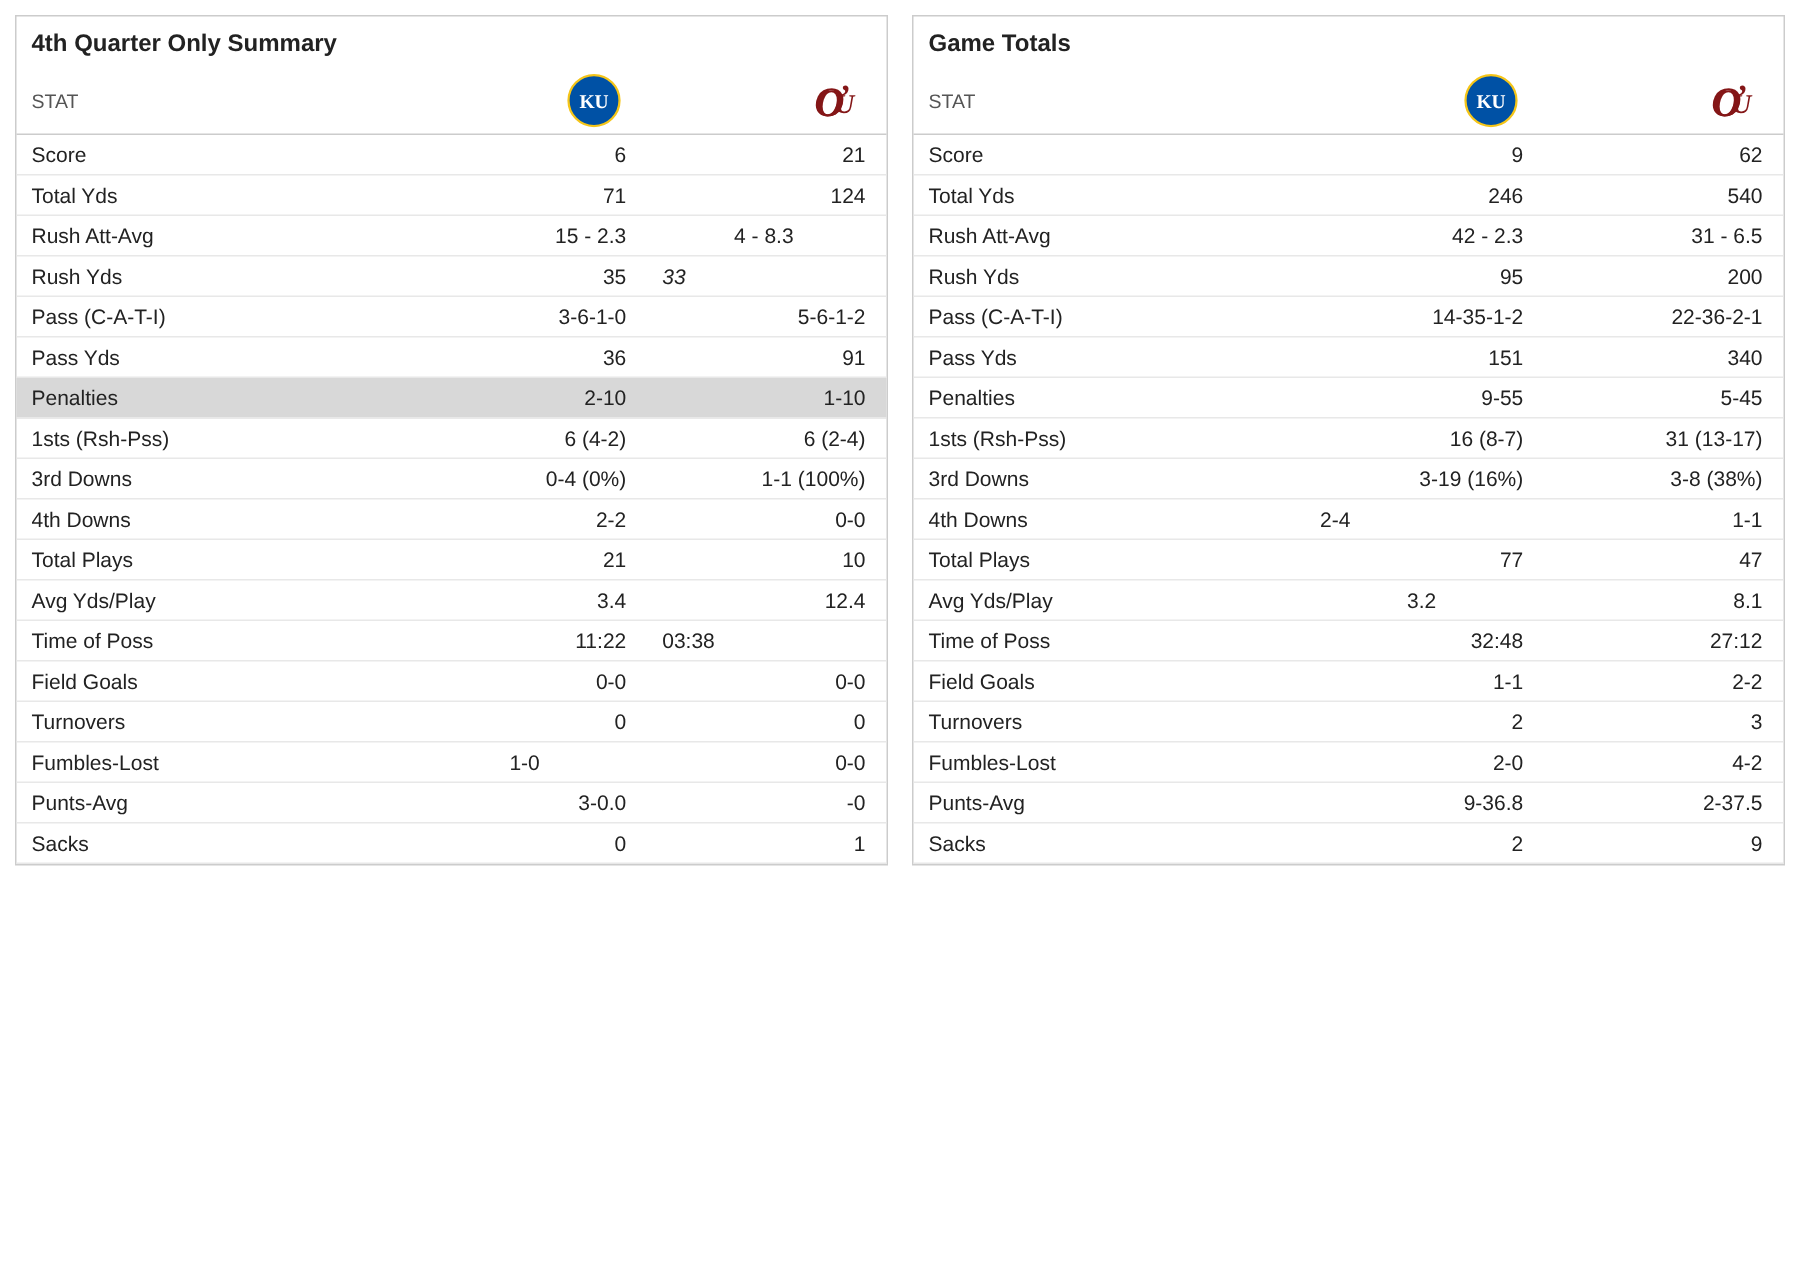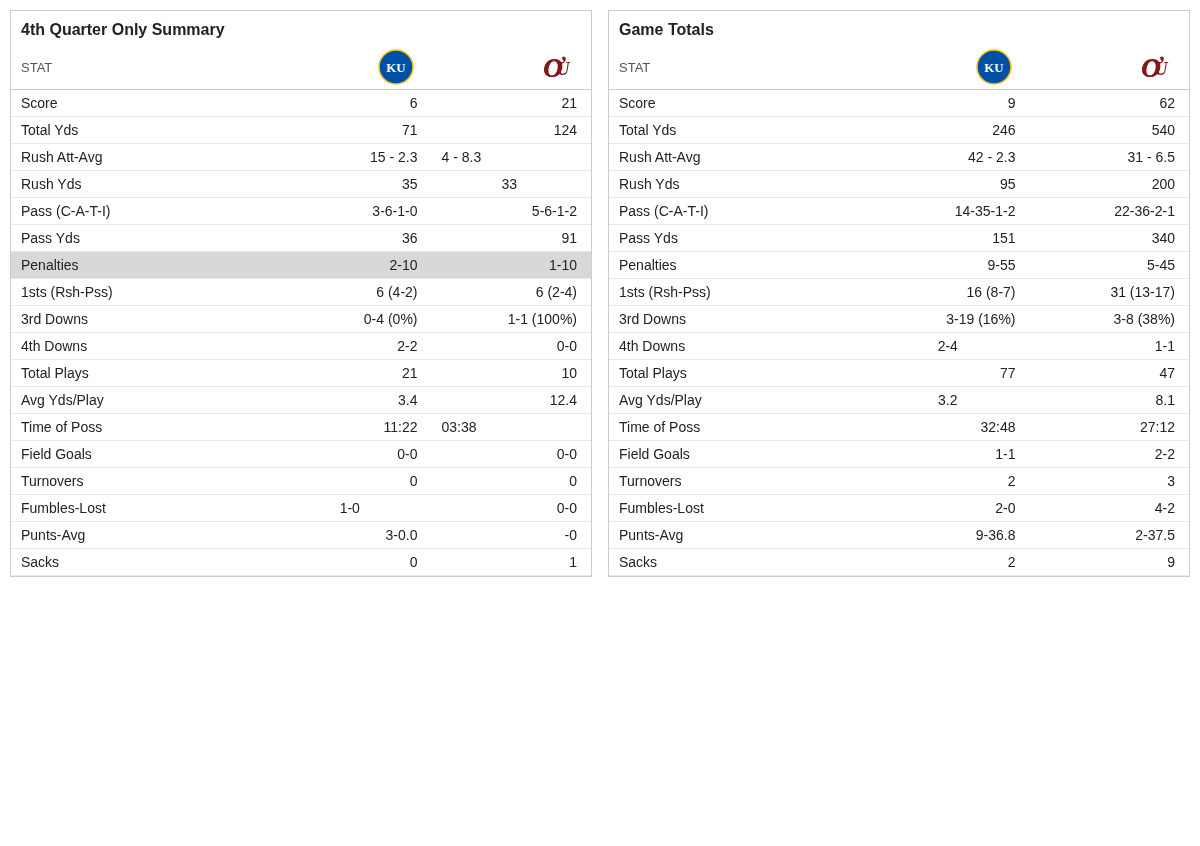--- a/index.html
+++ b/index.html
@@ -99,26 +99,26 @@
             <td class="val val2" style="text-align: right; padding-right: 14px;">21</td>
           </tr>
           <tr>
             <td class="stat-name">Total Yds</td>
             <td class="val val1" style="text-align: right; padding-right: 14px;">71</td>
             <td class="val val2" style="text-align: right; padding-right: 14px;">124</td>
           </tr>
           <tr>
             <td class="stat-name">Rush Att-Avg</td>
             <td class="val val1" style="text-align: right; padding-right: 14px;">15 - 2.3</td>
-            <td class="val val2" style="text-align: left; padding-right: 14px;">4 - 8.3</td>
+            <td class="val val2" style="text-align: center; padding-right: 14px;">4 - 8.3</td>
           </tr>
           <tr>
             <td class="stat-name">Rush Yds</td>
             <td class="val val1" style="text-align: right; padding-right: 14px;">35</td>
-            <td class="val val2" style="text-align: center; padding-right: 14px;">33</td>
+            <td class="val val2" style="text-align: left; padding-right: 14px; font-style: italic;">33</td>
           </tr>
           <tr>
             <td class="stat-name">Pass (C-A-T-I)</td>
             <td class="val val1" style="text-align: right; padding-right: 14px;">3-6-1-0</td>
             <td class="val val2" style="text-align: right; padding-right: 14px;">5-6-1-2</td>
           </tr>
           <tr>
             <td class="stat-name">Pass Yds</td>
             <td class="val val1" style="text-align: right; padding-right: 14px;">36</td>
             <td class="val val2" style="text-align: right; padding-right: 14px;">91</td>
@@ -252,21 +252,21 @@
             <td class="val val1" style="text-align: right; padding-right: 14px;">16 (8-7)</td>
             <td class="val val2" style="text-align: right; padding-right: 14px;">31 (13-17)</td>
           </tr>
           <tr>
             <td class="stat-name">3rd Downs</td>
             <td class="val val1" style="text-align: right; padding-right: 14px;">3-19 (16%)</td>
             <td class="val val2" style="text-align: right; padding-right: 14px;">3-8 (38%)</td>
           </tr>
           <tr>
             <td class="stat-name">4th Downs</td>
-            <td class="val val1" style="text-align: center; padding-right: 14px;">2-4</td>
+            <td class="val val1" style="text-align: left; padding-right: 14px;">2-4</td>
             <td class="val val2" style="text-align: right; padding-right: 14px;">1-1</td>
           </tr>
           <tr>
             <td class="stat-name">Total Plays</td>
             <td class="val val1" style="text-align: right; padding-right: 14px;">77</td>
             <td class="val val2" style="text-align: right; padding-right: 14px;">47</td>
           </tr>
           <tr>
             <td class="stat-name">Avg Yds/Play</td>
             <td class="val val1" style="text-align: center; padding-right: 14px;">3.2</td>

